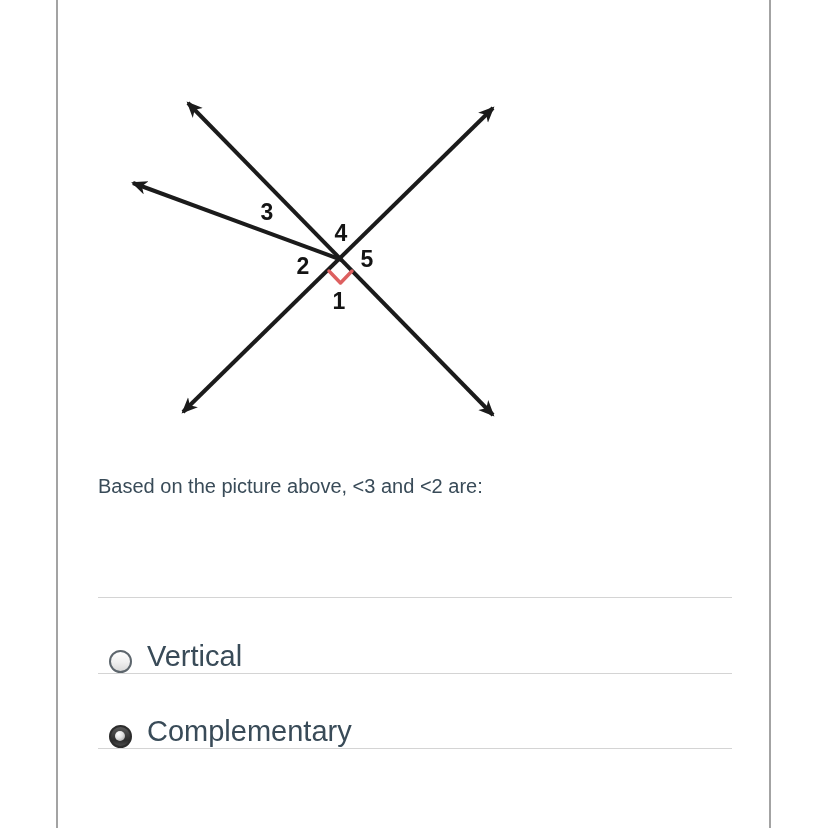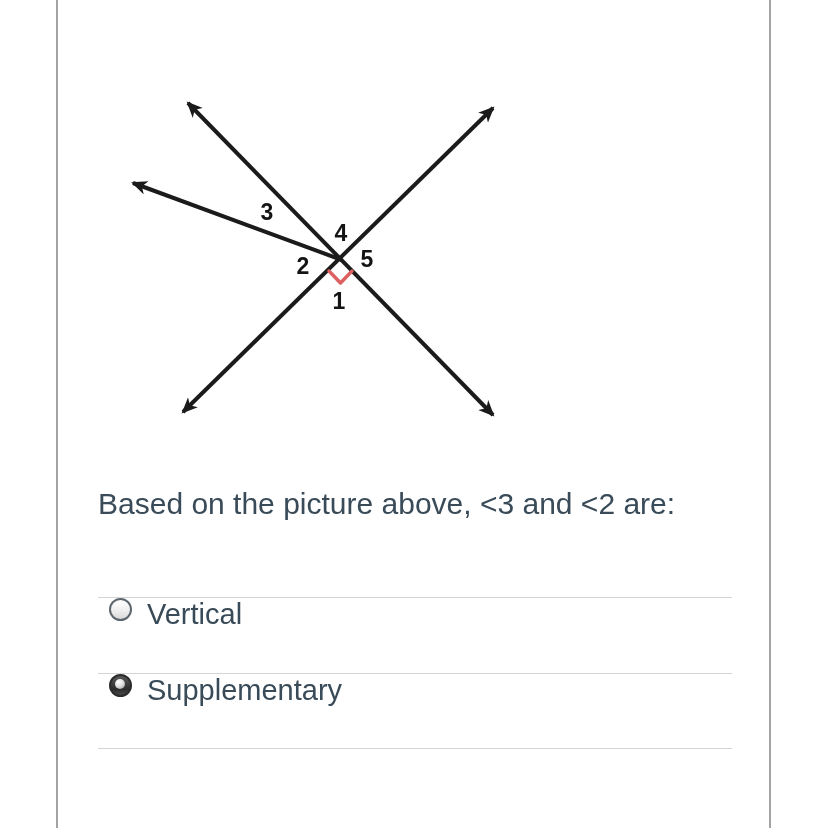--- a/index.html
+++ b/index.html
@@ -30,33 +30,33 @@
     font-family: "Liberation Sans", "DejaVu Sans", sans-serif;
     font-weight: 700;
     font-size: 23px;
     fill: #141414;
     text-anchor: middle;
   }
 
   
   .question {
     position: absolute;
-    left: 98px; top: 486px; width: 634px;
-    font-size: 30px;
+    left: 98px; top: 468px; width: 634px;
+    font-size: 20px;
     line-height: 36px;
     color: #394b58;
   }
 
   
   .options {
     position: absolute;
     left: 98px; top: 597px; width: 634px;
   }
   .option-row {
-    display: flex; align-items: flex-start;
+    display: flex; align-items: flex-end;
     height: 75.66px;
     border-top: 1px solid #d4d4d4;
     padding-left: 11px;
     cursor: pointer;
   }
   .options { border-bottom: 1px solid #d4d4d4; }
   .radio {
     position: relative;
     display: inline-block;
     width: 23px; height: 23px;
@@ -113,17 +113,17 @@
   <div class="options">
 
     <div class="option-row">
       <span class="radio"></span>
       <span class="option-label">Vertical</span>
     </div>
 
 
     <div class="option-row selected">
       <span class="radio"></span>
-      <span class="option-label">Supplementary</span>
+      <span class="option-label">Complementary</span>
     </div>
 
   </div>
 </div>
 
 </body></html>

